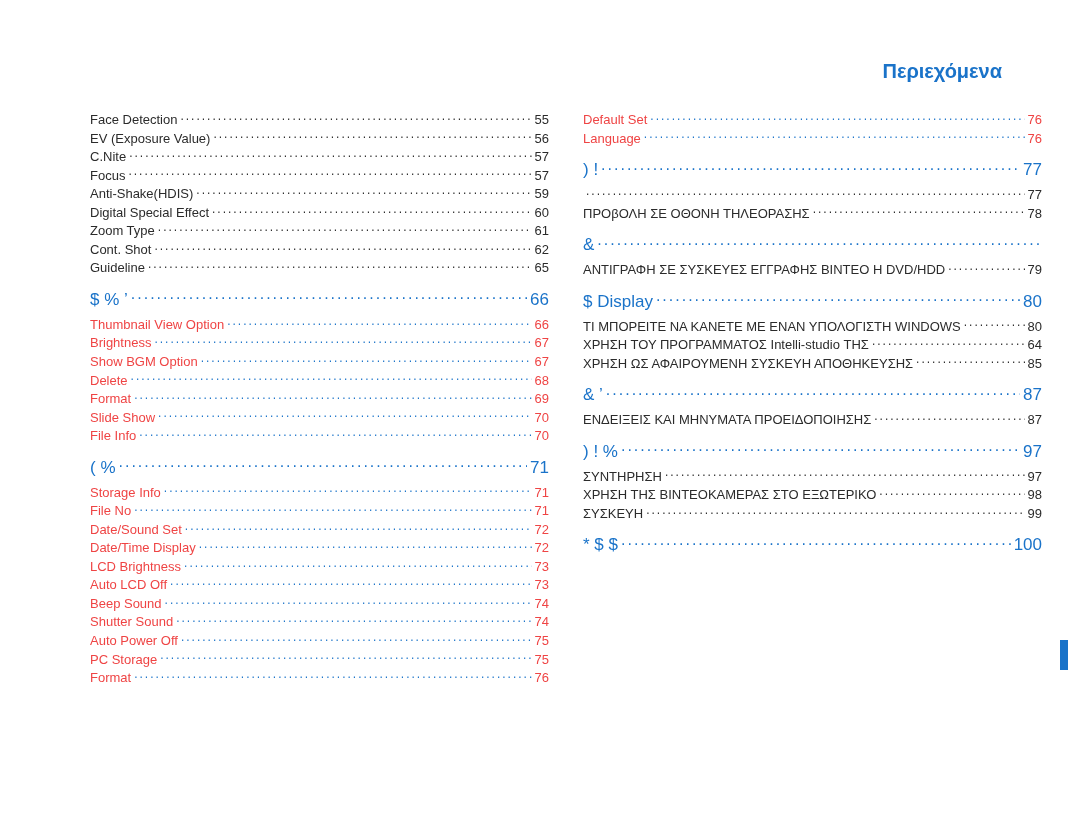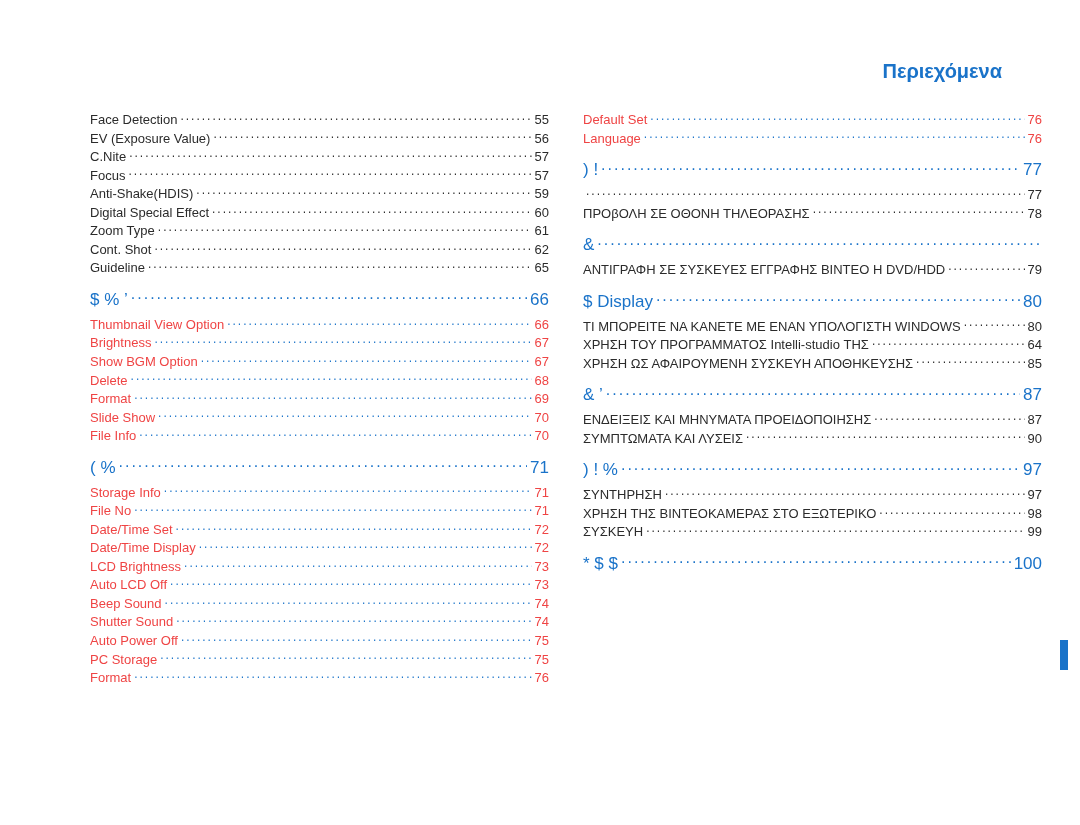--- a/index.html
+++ b/index.html
@@ -182,21 +182,21 @@
           <span class="label">Storage Info</span>
           <span class="leader"></span>
           <span class="page-no">71</span>
         </div>
         <div class="row blue">
           <span class="label">File No</span>
           <span class="leader"></span>
           <span class="page-no">71</span>
         </div>
         <div class="row blue">
-          <span class="label">Date/Time Set</span>
+          <span class="label">Date/Sound Set</span>
           <span class="leader"></span>
           <span class="page-no">72</span>
         </div>
         <div class="row blue">
           <span class="label">Date/Time Display</span>
           <span class="leader"></span>
           <span class="page-no">72</span>
         </div>
         <div class="row blue">
           <span class="label">LCD Brightness</span>
@@ -291,25 +291,20 @@
         </div>
         <div class="row heading">
           <span class="label">&amp;                    ’</span>
           <span class="leader"></span>
           <span class="page-no">87</span>
         </div>
         <div class="row black">
           <span class="label">ΕΝΔΕΙΞΕΙΣ ΚΑΙ ΜΗΝΥΜΑΤΑ ΠΡΟΕΙΔΟΠΟΙΗΣΗΣ</span>
           <span class="leader"></span>
           <span class="page-no">87</span>
-        </div>
-        <div class="row black">
-          <span class="label">ΣΥΜΠΤΩΜΑΤΑ ΚΑΙ ΛΥΣΕΙΣ</span>
-          <span class="leader"></span>
-          <span class="page-no">90</span>
         </div>
         <div class="row heading">
           <span class="label">)                      ! %</span>
           <span class="leader"></span>
           <span class="page-no">97</span>
         </div>
         <div class="row black">
           <span class="label">ΣΥΝΤΗΡΗΣΗ</span>
           <span class="leader"></span>
           <span class="page-no">97</span>

